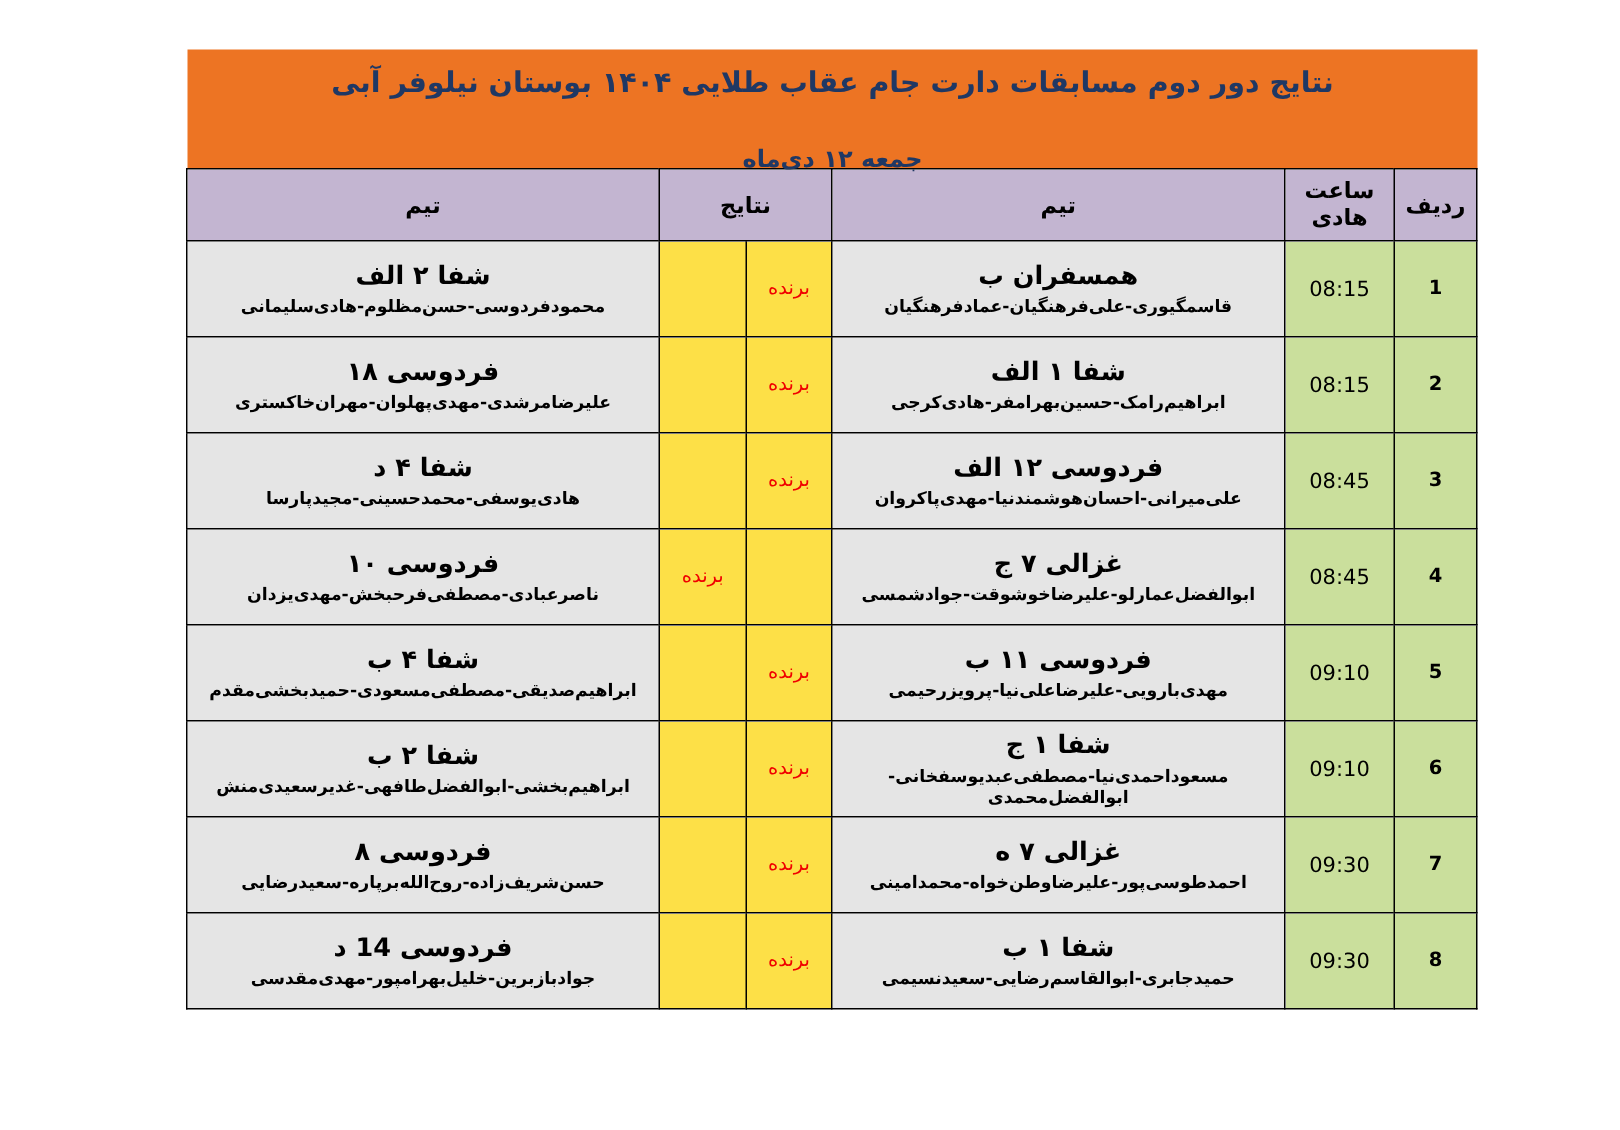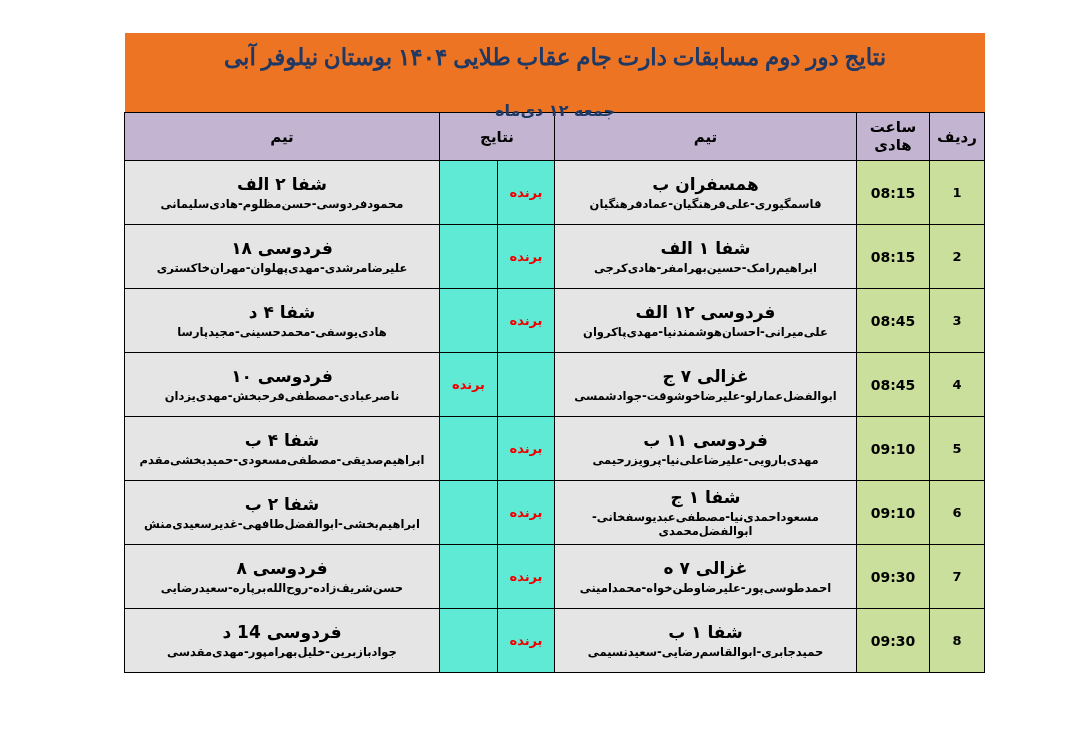--- a/index.html
+++ b/index.html
@@ -21,23 +21,22 @@
   .banner {
     background: #ED7423;
     color: #1F3864;
     text-align: center;
     font-weight: bold;
     height: 79px;
     box-sizing: border-box;
     padding-top: 10px;
   }
   .banner .title {
-    font-size: 23px;
+    font-size: 19px;
     line-height: 1.3;
-    font-family: Liberation Serif, serif;
   }
   .banner .subtitle {
     font-size: 16px;
     margin-top: 28px;
   }
   table.results {
     border-collapse: collapse;
     table-layout: fixed;
     width: 860px;
     direction: rtl;
@@ -55,28 +54,28 @@
     background: #C3B5D1;
     color: #000;
     font-weight: bold;
     font-size: 15px;
   }
   th.h-num   { font-size: 10px; }
   th.h-time  { font-size: 13px; line-height: 1.15; }
   tr.match-row { height: 64px; }
   td.team-cell { background: #e5e5e5; }
   td.result-cell {
-    background: #5eead4;
+    background: #fde047;
     color: #F00000;
-    font-weight: bold;
+    font-weight: normal;
     font-size: 13px;
   }
   td.time-cell {
     background: #CADF9C;
-    font-weight: bold;
+    font-weight: normal;
     font-size: 14px;
     color: #000;
   }
   td.num-cell {
     background: #CADF9C;
     font-weight: bold;
     font-size: 13px;
     color: #000;
   }
   .team-name {

